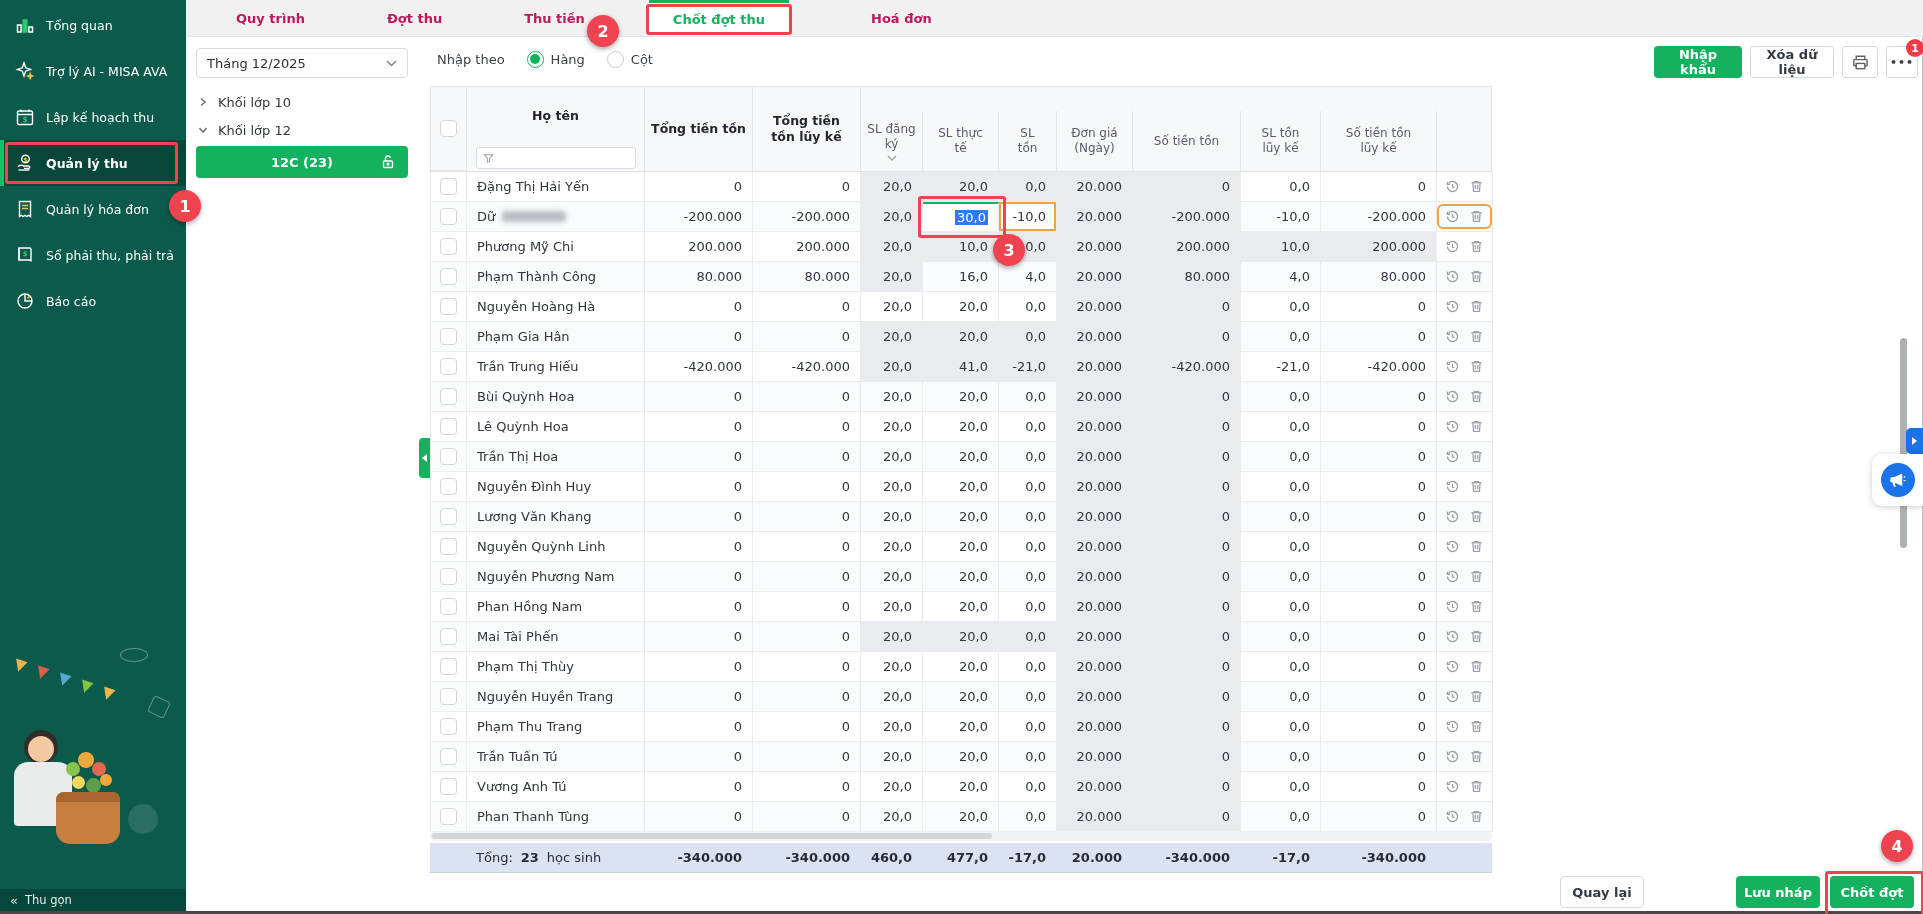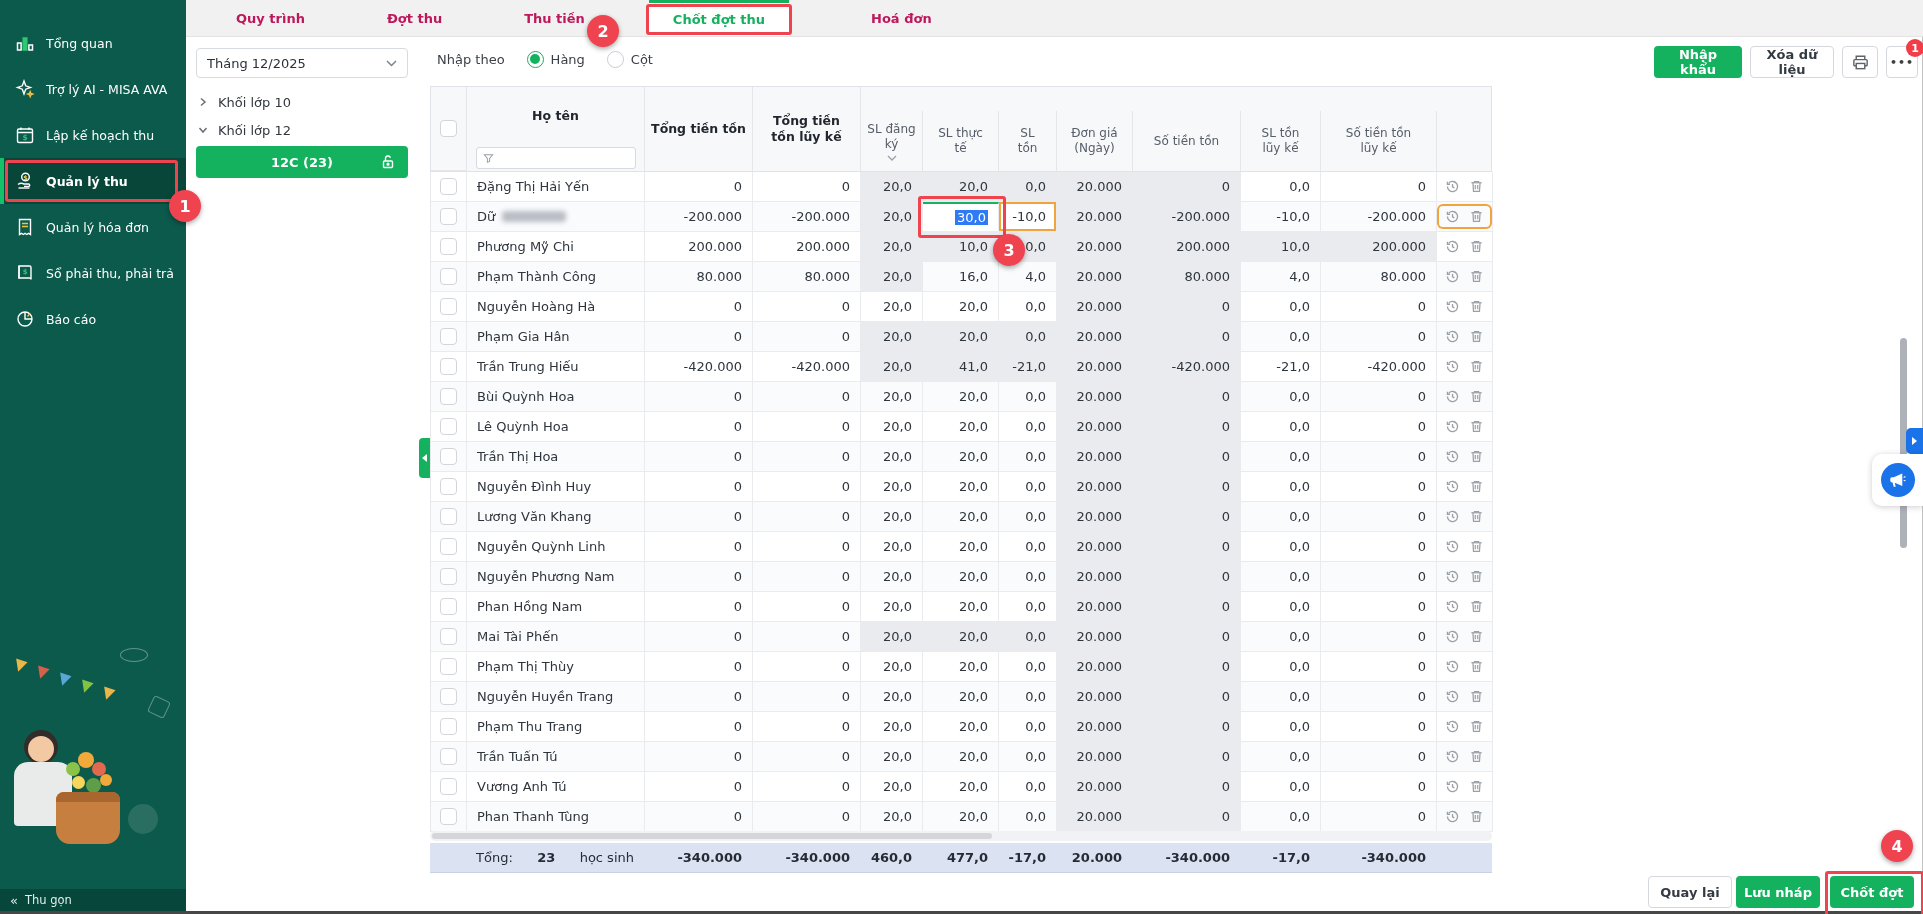--- a/index.html
+++ b/index.html
@@ -79,21 +79,21 @@
   .cbx{width:15px;height:15px;border:1.5px solid #d2d6db;border-radius:4px;background:#fff;margin:0 auto;cursor:pointer;}
   .act-box{display:flex;align-items:center;gap:9px;color:#9aa0a6;margin:0 auto;padding:3px 6px;border-radius:4px;}
   .act-box.orange{box-shadow:0 0 0 2px #f0a43e;}
   .act-box svg{cursor:pointer;}
   .blurpill{display:inline-block;width:64px;height:11px;border-radius:3px;background:#b9bdc4;filter:blur(2.5px);margin-left:7px;}
   .hscroll{position:absolute;left:430px;top:831px;width:1062px;height:10px;background:#f1f2f4;border-radius:5px;}
   .hscroll .thumb{position:absolute;left:2px;top:2px;width:560px;height:6px;background:#d4d6da;border-radius:3px;cursor:pointer;}
   .trow{position:absolute;left:430px;top:843px;width:1062px;display:grid;grid-template-columns:var(--cols);height:30px;
     background:#dbe2f1;font-weight:bold;font-size:13px;color:#262b36;box-sizing:border-box;border-bottom:1px solid #c9d1e2;}
   .trow .tc{display:flex;align-items:center;justify-content:flex-end;padding-right:10px;}
-  .trow .tlabel{grid-column:2;justify-content:space-between;padding-left:10px;font-weight:normal;gap:8px;}
+  .trow .tlabel{grid-column:2;justify-content:flex-start;padding-left:10px;font-weight:normal;gap:8px;}
   
   .anno-rect{position:absolute;border:3px solid #ef4350;border-radius:3px;z-index:55;pointer-events:none;}
   
   .footer-btn{top:876px;}
   
   .vthumb{position:absolute;left:1900px;top:338px;width:7px;height:210px;background:#aeb2b8;border-radius:4px;z-index:6;cursor:pointer;}
   .blue-tab{position:absolute;left:1906px;top:428px;width:17px;height:26px;background:#1a73e8;border-radius:5px 0 0 5px;
     display:flex;align-items:center;justify-content:center;z-index:8;cursor:pointer;}
   .fab-card{position:absolute;left:1872px;top:454px;width:51px;height:52px;background:#fff;border-radius:10px 0 0 10px;
     box-shadow:0 1px 6px rgba(0,0,0,.2);z-index:9;display:flex;align-items:center;justify-content:center;}
@@ -102,21 +102,21 @@
     display:flex;align-items:center;justify-content:center;z-index:7;cursor:pointer;}
   .green-handle i{width:0;height:0;border-top:4px solid transparent;border-bottom:4px solid transparent;border-right:5px solid #fff;}
   .bottom-line{position:absolute;left:0;right:0;bottom:0;height:3px;background:#474747;z-index:40;}
 </style>
 </head>
 <body>
 
 <div class="page">
 
   <aside class="sidebar">
-    <nav id="side-items" style="padding-top:20px;">
+    <nav id="side-items" style="padding-top:2px;">
         <div class="side-item">
           <span class="icn"><svg viewBox="0 0 20 20" fill="none" stroke="#fff" stroke-width="1.5">
               <rect x="2.5" y="10" width="3.6" height="7"></rect>
               <rect x="8.2" y="5" width="3.6" height="12" fill="#2ec873" stroke="#2ec873"></rect>
               <rect x="13.9" y="12" width="3.6" height="5"></rect>
             </svg></span>
           <span>Tổng quan</span>
         </div>
         <div class="side-item">
           <span class="icn"><svg viewBox="0 0 20 20" fill="none" stroke="#fff" stroke-width="1.4">
@@ -1110,21 +1110,21 @@
     <div class="tc">20.000</div>
     <div class="tc">-340.000</div>
     <div class="tc">-17,0</div>
     <div class="tc">-340.000</div>
     <div class="tc"></div>
   </div>
 
   <div class="anno-rect" style="left:918px;top:196px;width:82px;height:36px;"></div>
   <div class="anno-circle" style="left:993px;top:234px;">3</div>
 
-  <button class="btn white footer-btn" style="left:1648px;width:84px;">Quay lại</button>
+  <button class="btn white footer-btn" style="left:1560px;width:84px;">Quay lại</button>
   <button class="btn green footer-btn" style="left:1736px;width:84px;">Lưu nháp</button>
   <button class="btn green footer-btn" style="left:1830px;width:84px;">Chốt đợt</button>
   <div class="anno-rect" style="left:1825px;top:871px;width:93px;height:41px;"></div>
   <div class="anno-circle" style="left:1881px;top:830px;">4</div>
 
   <div class="green-handle">
       <i></i>
     </div>
   <div class="vthumb"></div>
   <div class="blue-tab">

